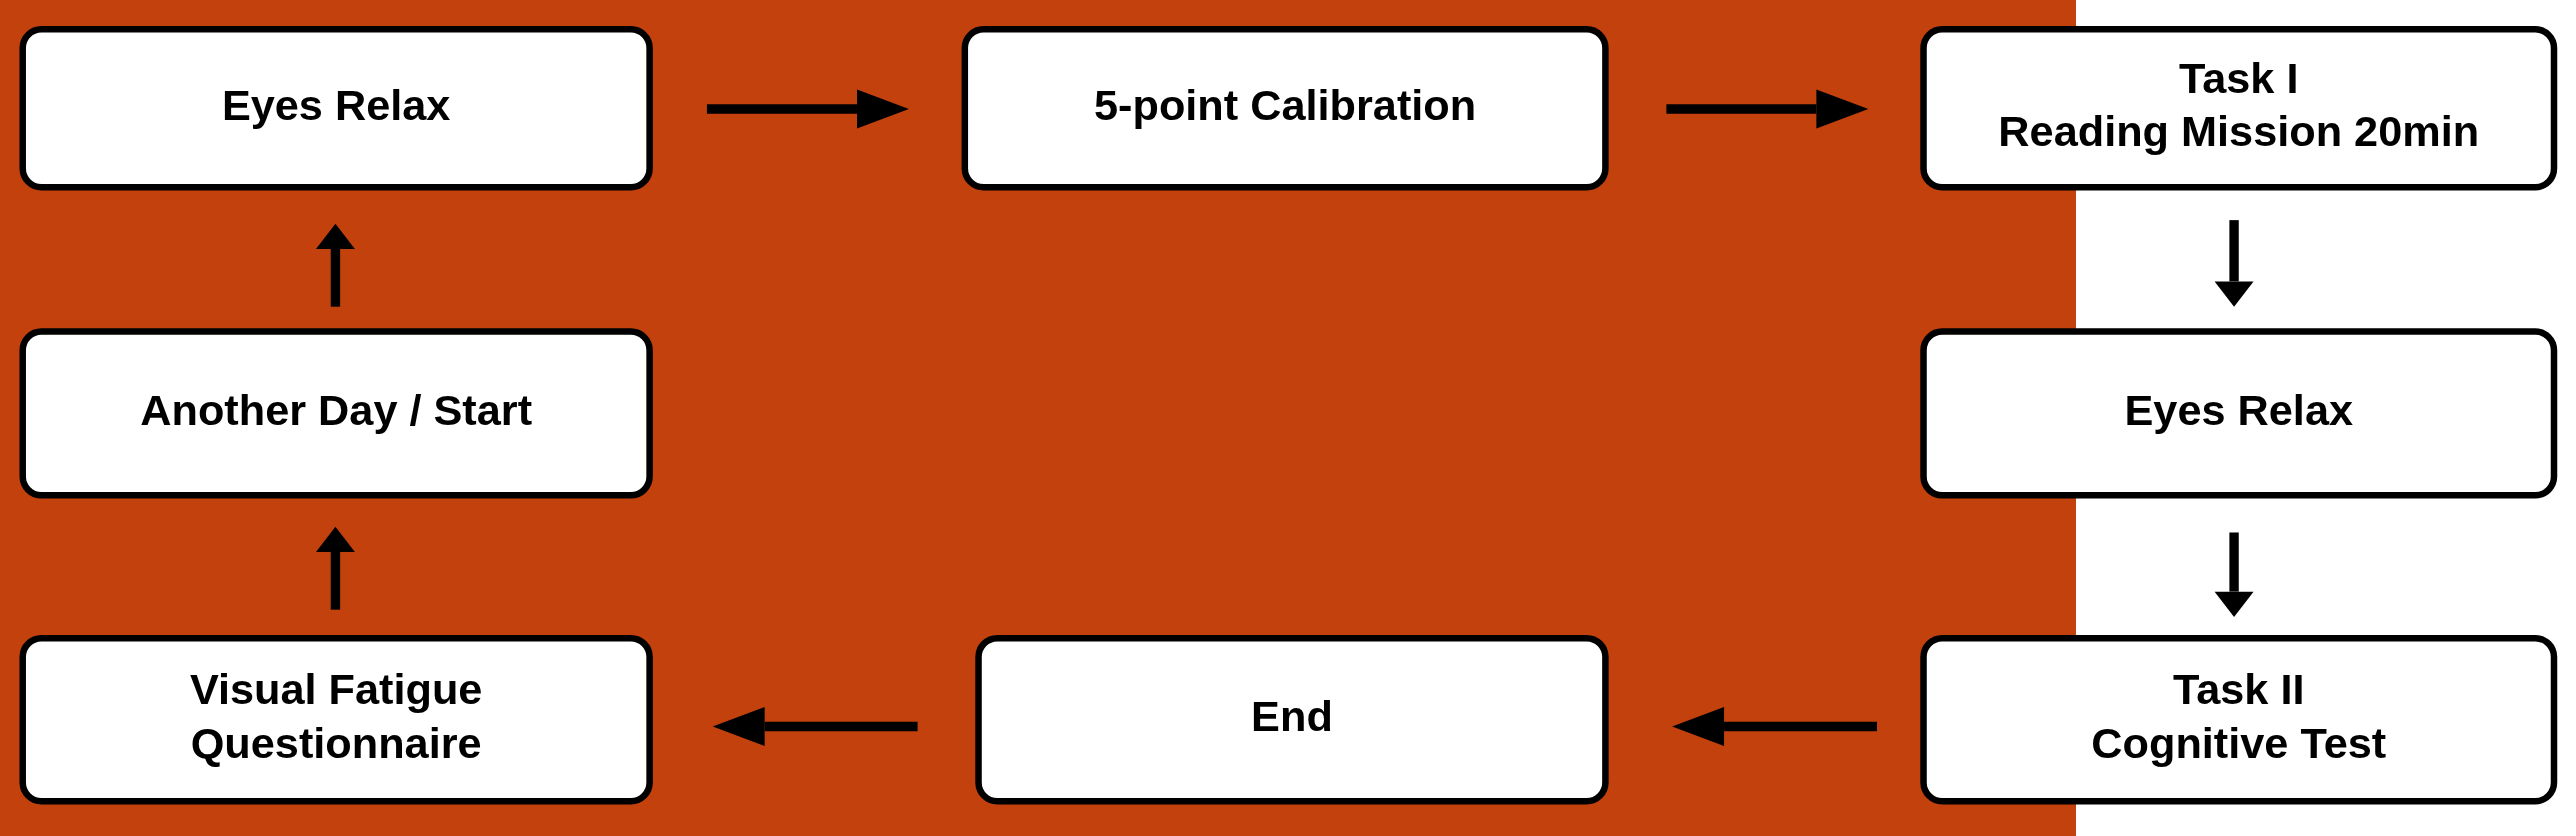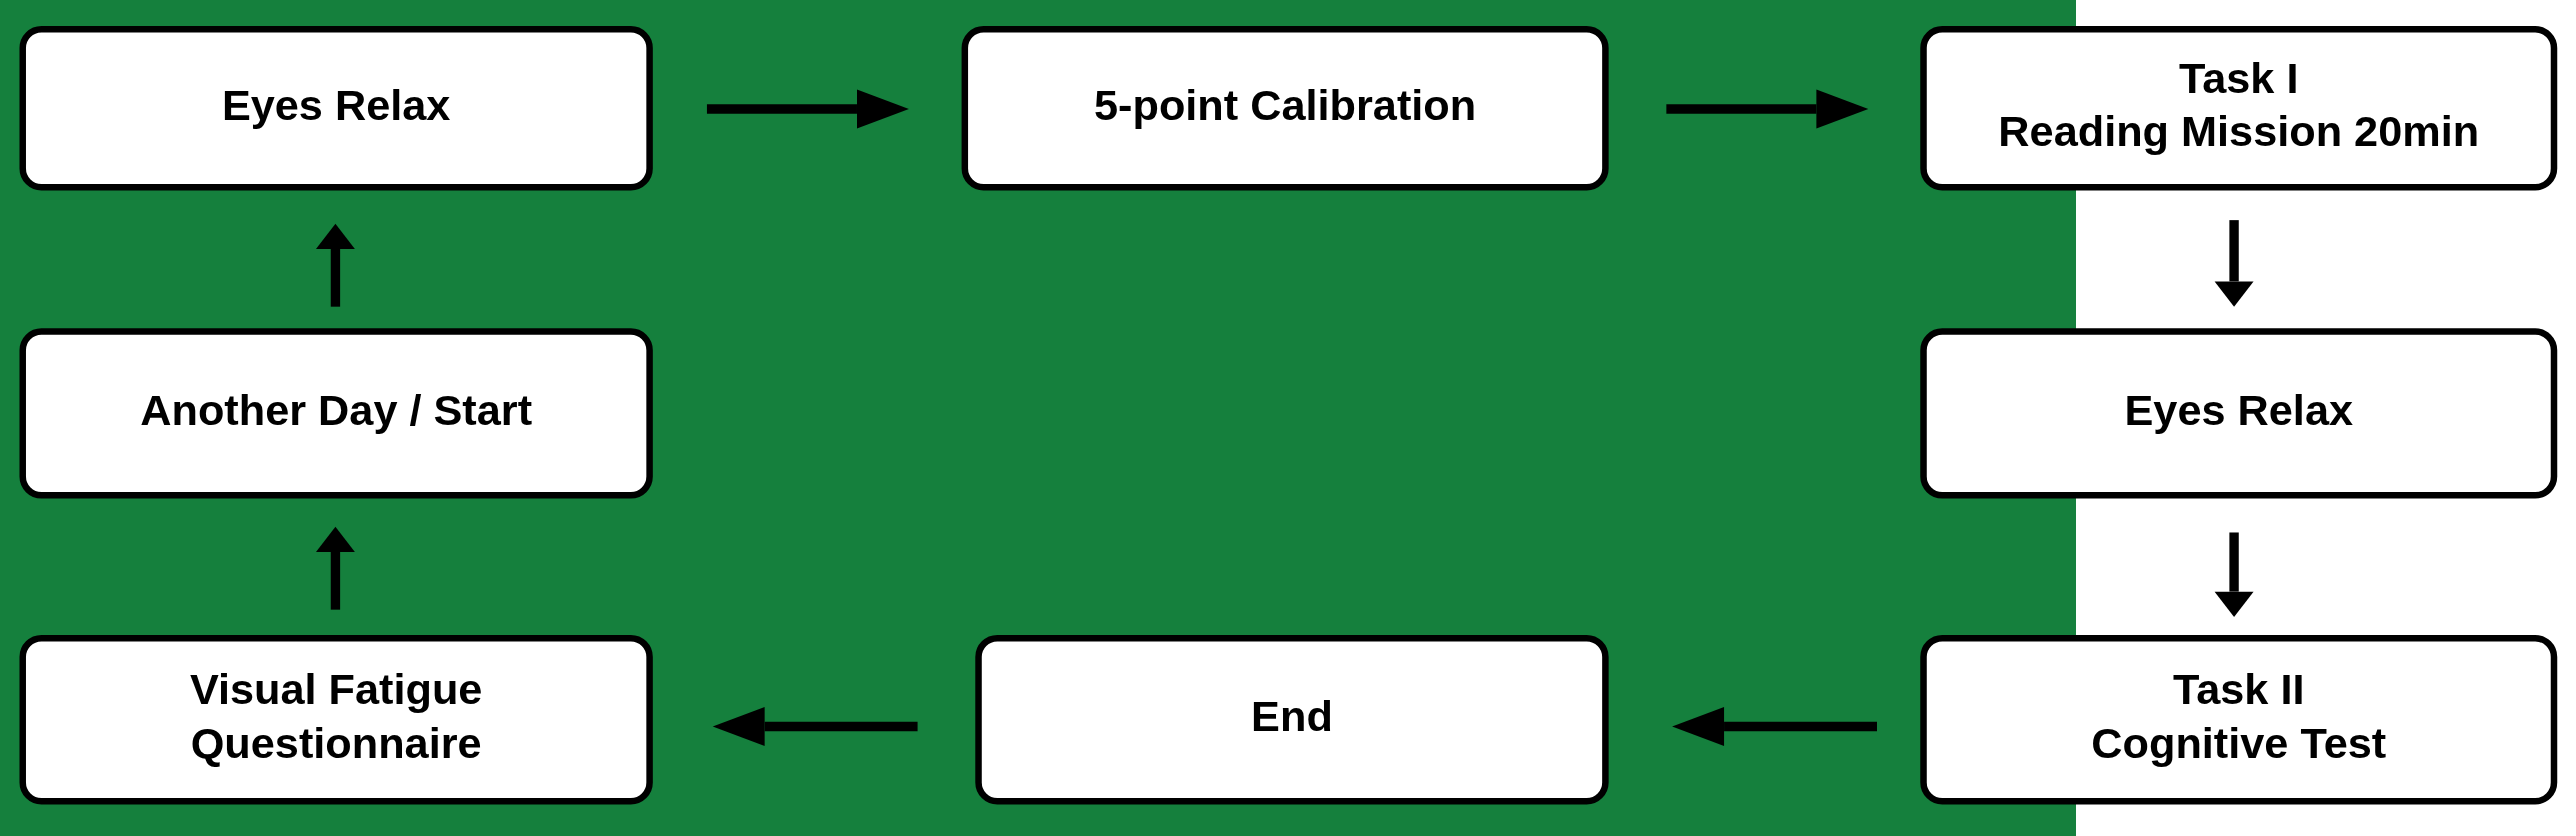--- a/index.html
+++ b/index.html
@@ -10,21 +10,21 @@
   body {
     width: 2576px;
     height: 837px;
     overflow: hidden;
     font-family: "Liberation Sans", sans-serif;
   }
   #flow-root {
     position: relative;
     width: 2076px;
     height: 837px;
-    background: #15803d;
+    background: #c2410c;
   }
   svg#flow-svg {
     position: absolute;
     top: 0;
     left: 0;
     width: 2576px;
     height: 837px;
     display: block;
   }
   .node-rect {

